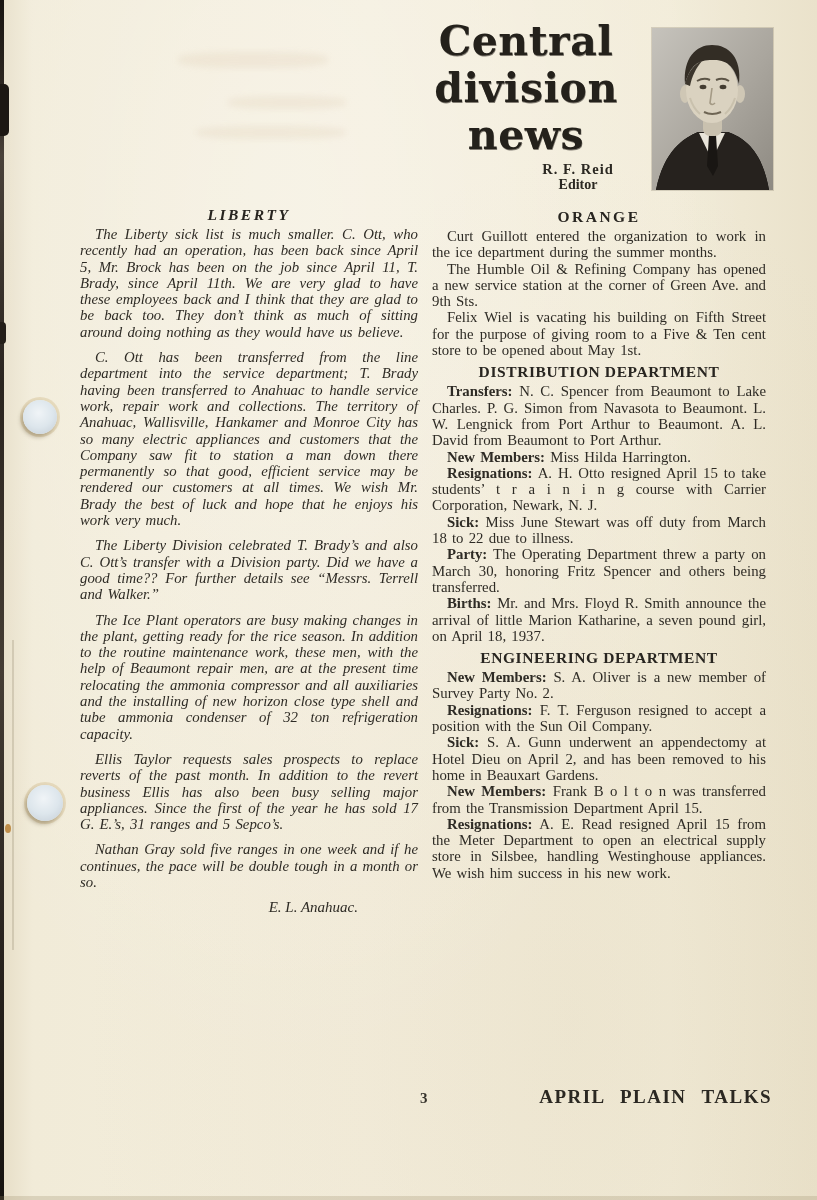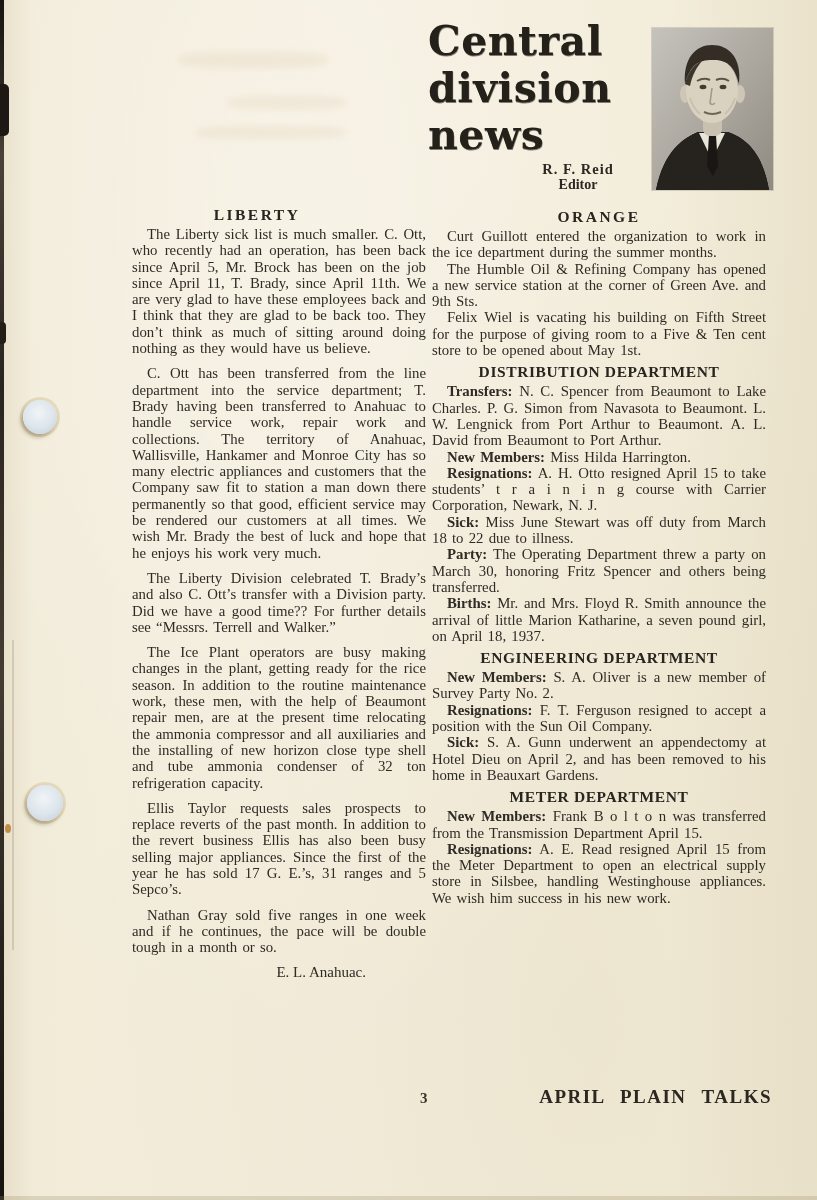--- a/index.html
+++ b/index.html
@@ -28,46 +28,46 @@
     background:radial-gradient(circle at 46% 38%, #f0f4f7 0%, #dde6ec 52%, #c4cdd6 100%);
     box-shadow:-2px 3px 4px rgba(110,95,65,0.45), 0 0 0 3px rgba(212,193,148,0.45);}
   .hole1{left:23px;top:400px;width:34px;height:34px;}
   .hole2{left:27px;top:785px;width:36px;height:36px;}
   .smudge{position:absolute;border-radius:40%;filter:blur(3px);background:rgba(196,162,120,0.12);}
   .sm1{left:178px;top:52px;width:150px;height:16px;}
   .sm2{left:228px;top:96px;width:118px;height:13px;}
   .sm3{left:196px;top:126px;width:150px;height:13px;}
 
   
-  .masthead{position:absolute;left:428px;top:18px;width:196px;text-align:left;
+  .masthead{position:absolute;left:428px;top:18px;width:196px;text-align:center;
     font-family:"DejaVu Serif","Liberation Serif",serif;font-weight:bold;color:#24211b;}
   .masthead .mline{font-size:41px;line-height:47px;letter-spacing:0.5px;
     text-shadow:0.5px 0.5px 0 rgba(35,30,24,0.55);}
   .editor-block{position:absolute;left:534px;top:161px;width:88px;text-align:center;
     font-weight:bold;color:#2b2822;}
   .editor-name{font-size:14.5px;line-height:16px;letter-spacing:1px;}
   .editor-title{font-size:14px;line-height:15px;}
 
   
   .photo{position:absolute;left:652px;top:28px;width:121px;height:162px;
     box-shadow:0 0 0 1px rgba(120,110,90,0.25);}
   .photo svg{display:block;width:100%;height:100%;}
 
   
   .col{position:absolute;text-align:justify;}
-  .col-left{left:88px;top:206px;width:338px;}
+  .col-left{left:80px;top:206px;width:338px;font-style:italic;}
   .col-right{left:432px;top:208px;width:334px;}
   .sec-head{font-size:15.5px;font-weight:bold;text-align:center;color:#282520;
     margin:5px 0 3px 0;line-height:17px;text-indent:0;}
   .sec-head.wide{letter-spacing:2.5px;}
   .sec-head.tight{letter-spacing:0.6px;}
   .sec-head.first{margin-top:0;}
   .para{font-size:14.8px;line-height:16.3px;margin:0;text-indent:15px;
     word-spacing:1.5px;color:#2e2b25;}
-  .para.lc{margin-bottom:9px;margin-left:44px;}
+  .para.lc{margin-bottom:9px;}
   .para b{font-weight:bold;}
   .signature{font-size:15px;line-height:17px;text-align:right;padding-right:60px;margin-top:1px;color:#2e2b25;}
 
   
   .pagenum{position:absolute;left:420px;top:1090px;font-size:15px;font-weight:bold;color:#35322b;}
   .pubtitle{position:absolute;right:45px;top:1086px;font-size:19px;font-weight:bold;
     letter-spacing:1.5px;word-spacing:9px;color:#2b2822;margin-left:8px;}
 </style>
 </head>
 <body>
@@ -161,21 +161,20 @@
       <p class="para"><b>Transfers:</b> N. C. Spencer from Beaumont to Lake Charles. P. G. Simon from Navasota to Beaumont. L. W. Lengnick from Port Arthur to Beaumont. A. L. David from Beaumont to Port Arthur.</p>
       <p class="para"><b>New Members:</b> Miss Hilda Harrington.</p>
       <p class="para"><b>Resignations:</b> A. H. Otto resigned April 15 to take students’ t r a i n i n g course with Carrier Corporation, Newark, N. J.</p>
       <p class="para"><b>Sick:</b> Miss June Stewart was off duty from March 18 to 22 due to illness.</p>
       <p class="para"><b>Party:</b> The Operating Department threw a party on March 30, honoring Fritz Spencer and others being transferred.</p>
       <p class="para"><b>Births:</b> Mr. and Mrs. Floyd R. Smith announce the arrival of little Marion Katharine, a seven pound girl, on April 18, 1937.</p>
       <h3 class="sec-head tight">ENGINEERING DEPARTMENT</h3>
       <p class="para"><b>New Members:</b> S. A. Oliver is a new member of Survey Party No. 2.</p>
       <p class="para"><b>Resignations:</b> F. T. Ferguson resigned to accept a position with the Sun Oil Company.</p>
       <p class="para"><b>Sick:</b> S. A. Gunn underwent an appendectomy at Hotel Dieu on April 2, and has been removed to his home in Beauxart Gardens.</p>
-      <h3 class="sec-head tight">METER DEPARTMENT</h3>
       <p class="para"><b>New Members:</b> Frank B o l t o n was transferred from the Transmission Department April 15.</p>
       <p class="para"><b>Resignations:</b> A. E. Read resigned April 15 from the Meter Department to open an electrical supply store in Silsbee, handling Westinghouse appliances. We wish him success in his new work.</p>
     </section>
 
   <div class="pagenum">3</div>
   <div class="pubtitle">APRIL PLAIN TALKS</div>
 
 </div>
 
 </body></html>

